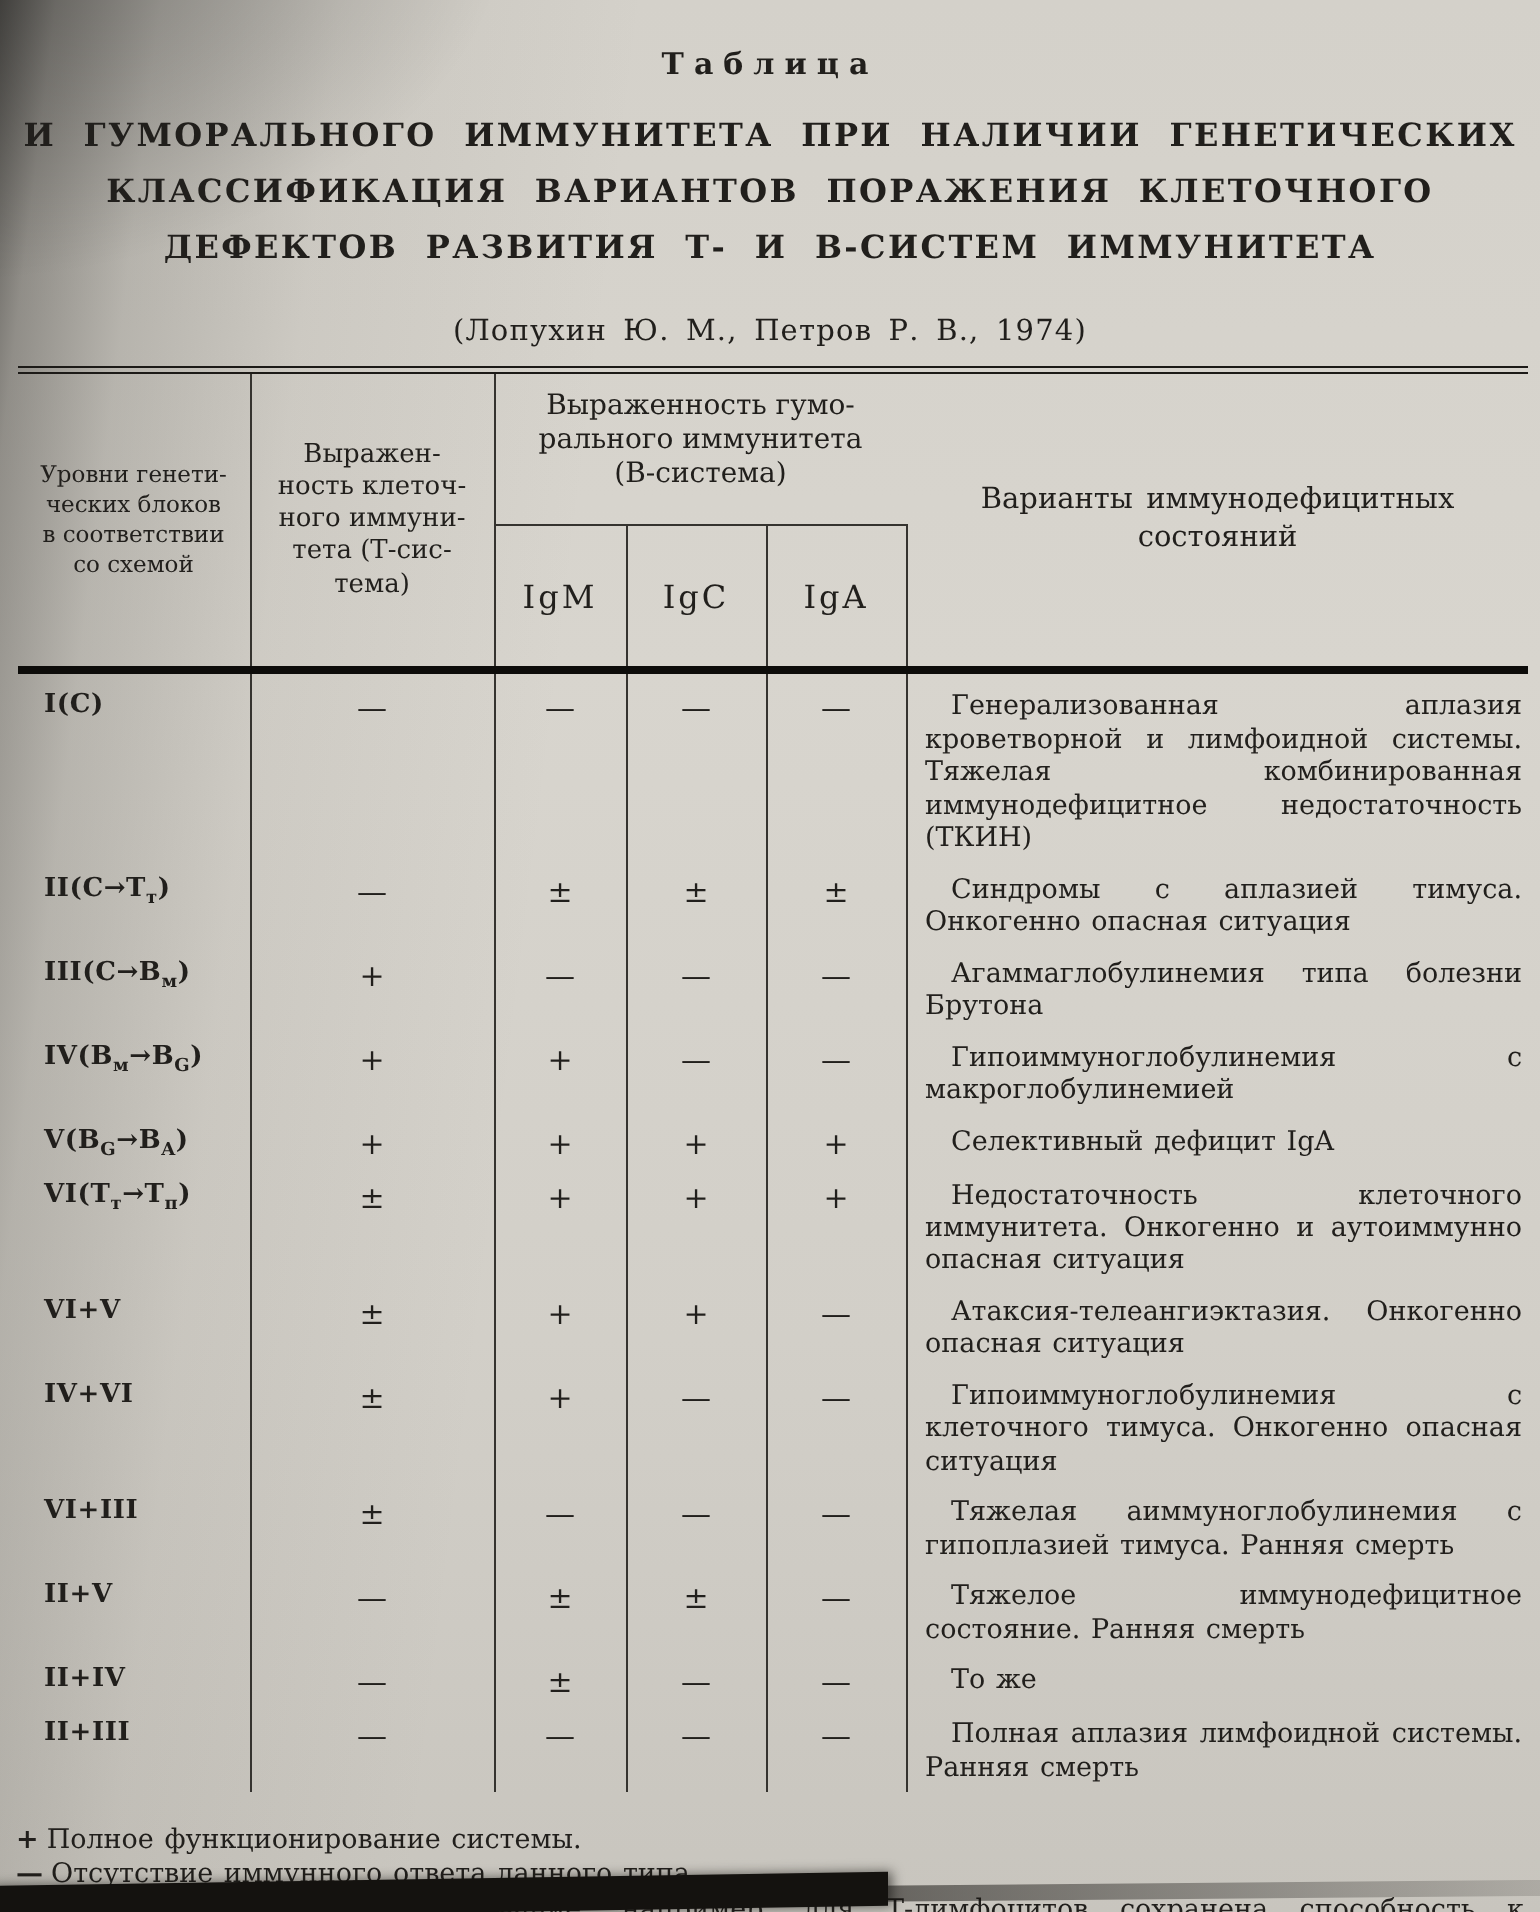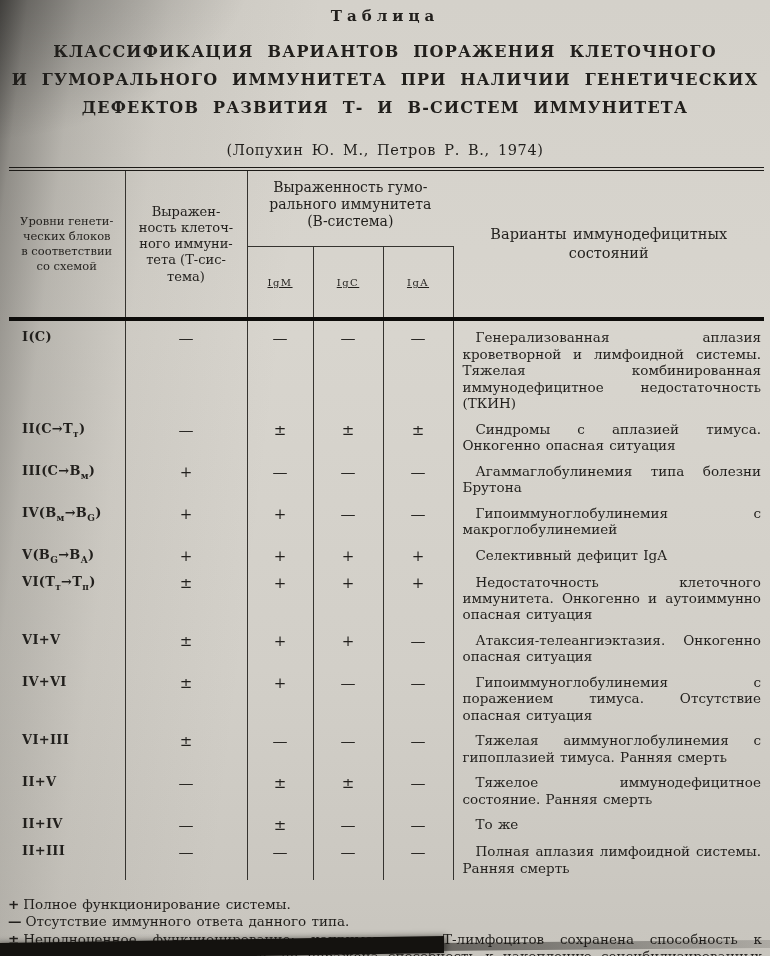--- a/index.html
+++ b/index.html
@@ -25,21 +25,21 @@
     transform:skewY(-.9deg);
     transform-origin:left bottom;
     box-shadow:2px 0 6px rgba(20,18,15,.6);
   }
   .bottom-strip::after{
     content:"";position:absolute;left:440px;top:8px;width:340px;height:8px;
     background:linear-gradient(90deg,rgba(20,18,15,.55),rgba(20,18,15,.15));
     transform:skewY(.4deg);
   }
 
-  .title-block{padding-top:7px;text-align:center;}
+  .title-block{padding-top:23px;text-align:center;}
   .table-label{
     font-weight:bold;font-size:15px;letter-spacing:5px;margin-bottom:13px;
   }
   .title-line{
     font-weight:bold;font-size:16px;letter-spacing:1.2px;word-spacing:7px;
     line-height:1.75;
   }
   .attribution{
     font-size:14.5px;letter-spacing:.6px;word-spacing:3px;margin-top:20px;
   }
@@ -62,23 +62,23 @@
   }
   th.h-tsys{
     font-size:13px;line-height:1.25;white-space:pre-line;
     border-right:1px solid #35332f;
   }
   th.h-bgroup{
     font-size:14px;line-height:1.2;white-space:pre-line;
     border-bottom:1px solid #35332f;padding-top:8px;padding-bottom:17px;
   }
   th.h-ig{
-    font-size:10px;letter-spacing:1.5px;
+    font-size:16px;letter-spacing:1.5px;
     border-right:1px solid #35332f;border-bottom:4px solid #0d0c0a;
-    height:62px;vertical-align:middle;text-decoration:underline;
+    height:62px;vertical-align:middle;
   }
   th.h-variants{
     font-size:14.5px;line-height:1.35;white-space:pre-line;word-spacing:2px;margin-top:16px;
   }
   tbody td{
     vertical-align:top;
     padding:5px 2px 4px 2px;
   }
   td.c-label{
     font-size:13px;font-weight:600;letter-spacing:.3px;
@@ -101,22 +101,22 @@
   .legend-item{text-align:justify;word-spacing:1px;}
   .legend-item .sym{font-weight:600;padding-right:4px;}
 </style>
 </head>
 <body>
 
 <div class="scan">
 
   <div class="title-block">
     <div class="table-label">Таблица</div>
+    <div class="title-line">И ГУМОРАЛЬНОГО ИММУНИТЕТА ПРИ НАЛИЧИИ ГЕНЕТИЧЕСКИХ</div>
     <div class="title-line">КЛАССИФИКАЦИЯ  ВАРИАНТОВ  ПОРАЖЕНИЯ  КЛЕТОЧНОГО</div>
-    <div class="title-line">И ГУМОРАЛЬНОГО ИММУНИТЕТА ПРИ НАЛИЧИИ ГЕНЕТИЧЕСКИХ</div>
     <div class="title-line">ДЕФЕКТОВ РАЗВИТИЯ Т- И  В-СИСТЕМ  ИММУНИТЕТА</div>
     <div class="attribution">(Лопухин Ю. М., Петров Р. В., 1974)</div>
   </div>
 
   <table class="cls">
     <colgroup>
       <col class="c1">
         <col class="c2">
         <col class="c3">
       <col class="c4">
@@ -202,21 +202,21 @@
       <td class="c-sym">+</td>
       <td class="c-sym">—</td>
       <td class="c-var">Атаксия-телеангиэктазия. Онкогенно опасная ситуация</td>
     </tr>
         <tr>
       <td class="c-label">IV+VI</td>
       <td class="c-sym">±</td>
       <td class="c-sym">+</td>
       <td class="c-sym">—</td>
       <td class="c-sym">—</td>
-      <td class="c-var">Гипоиммуноглобулинемия с поражением тимуса. Отсутствие опасная ситуация</td>
+      <td class="c-var">Гипоиммуноглобулинемия с клеточного тимуса. Онкогенно опасная ситуация</td>
     </tr>
         <tr>
       <td class="c-label">VI+III</td>
       <td class="c-sym">±</td>
       <td class="c-sym">—</td>
       <td class="c-sym">—</td>
       <td class="c-sym">—</td>
       <td class="c-var">Тяжелая аиммуноглобулинемия с гипоплазией тимуса. Ранняя смерть</td>
     </tr>
         <tr>

